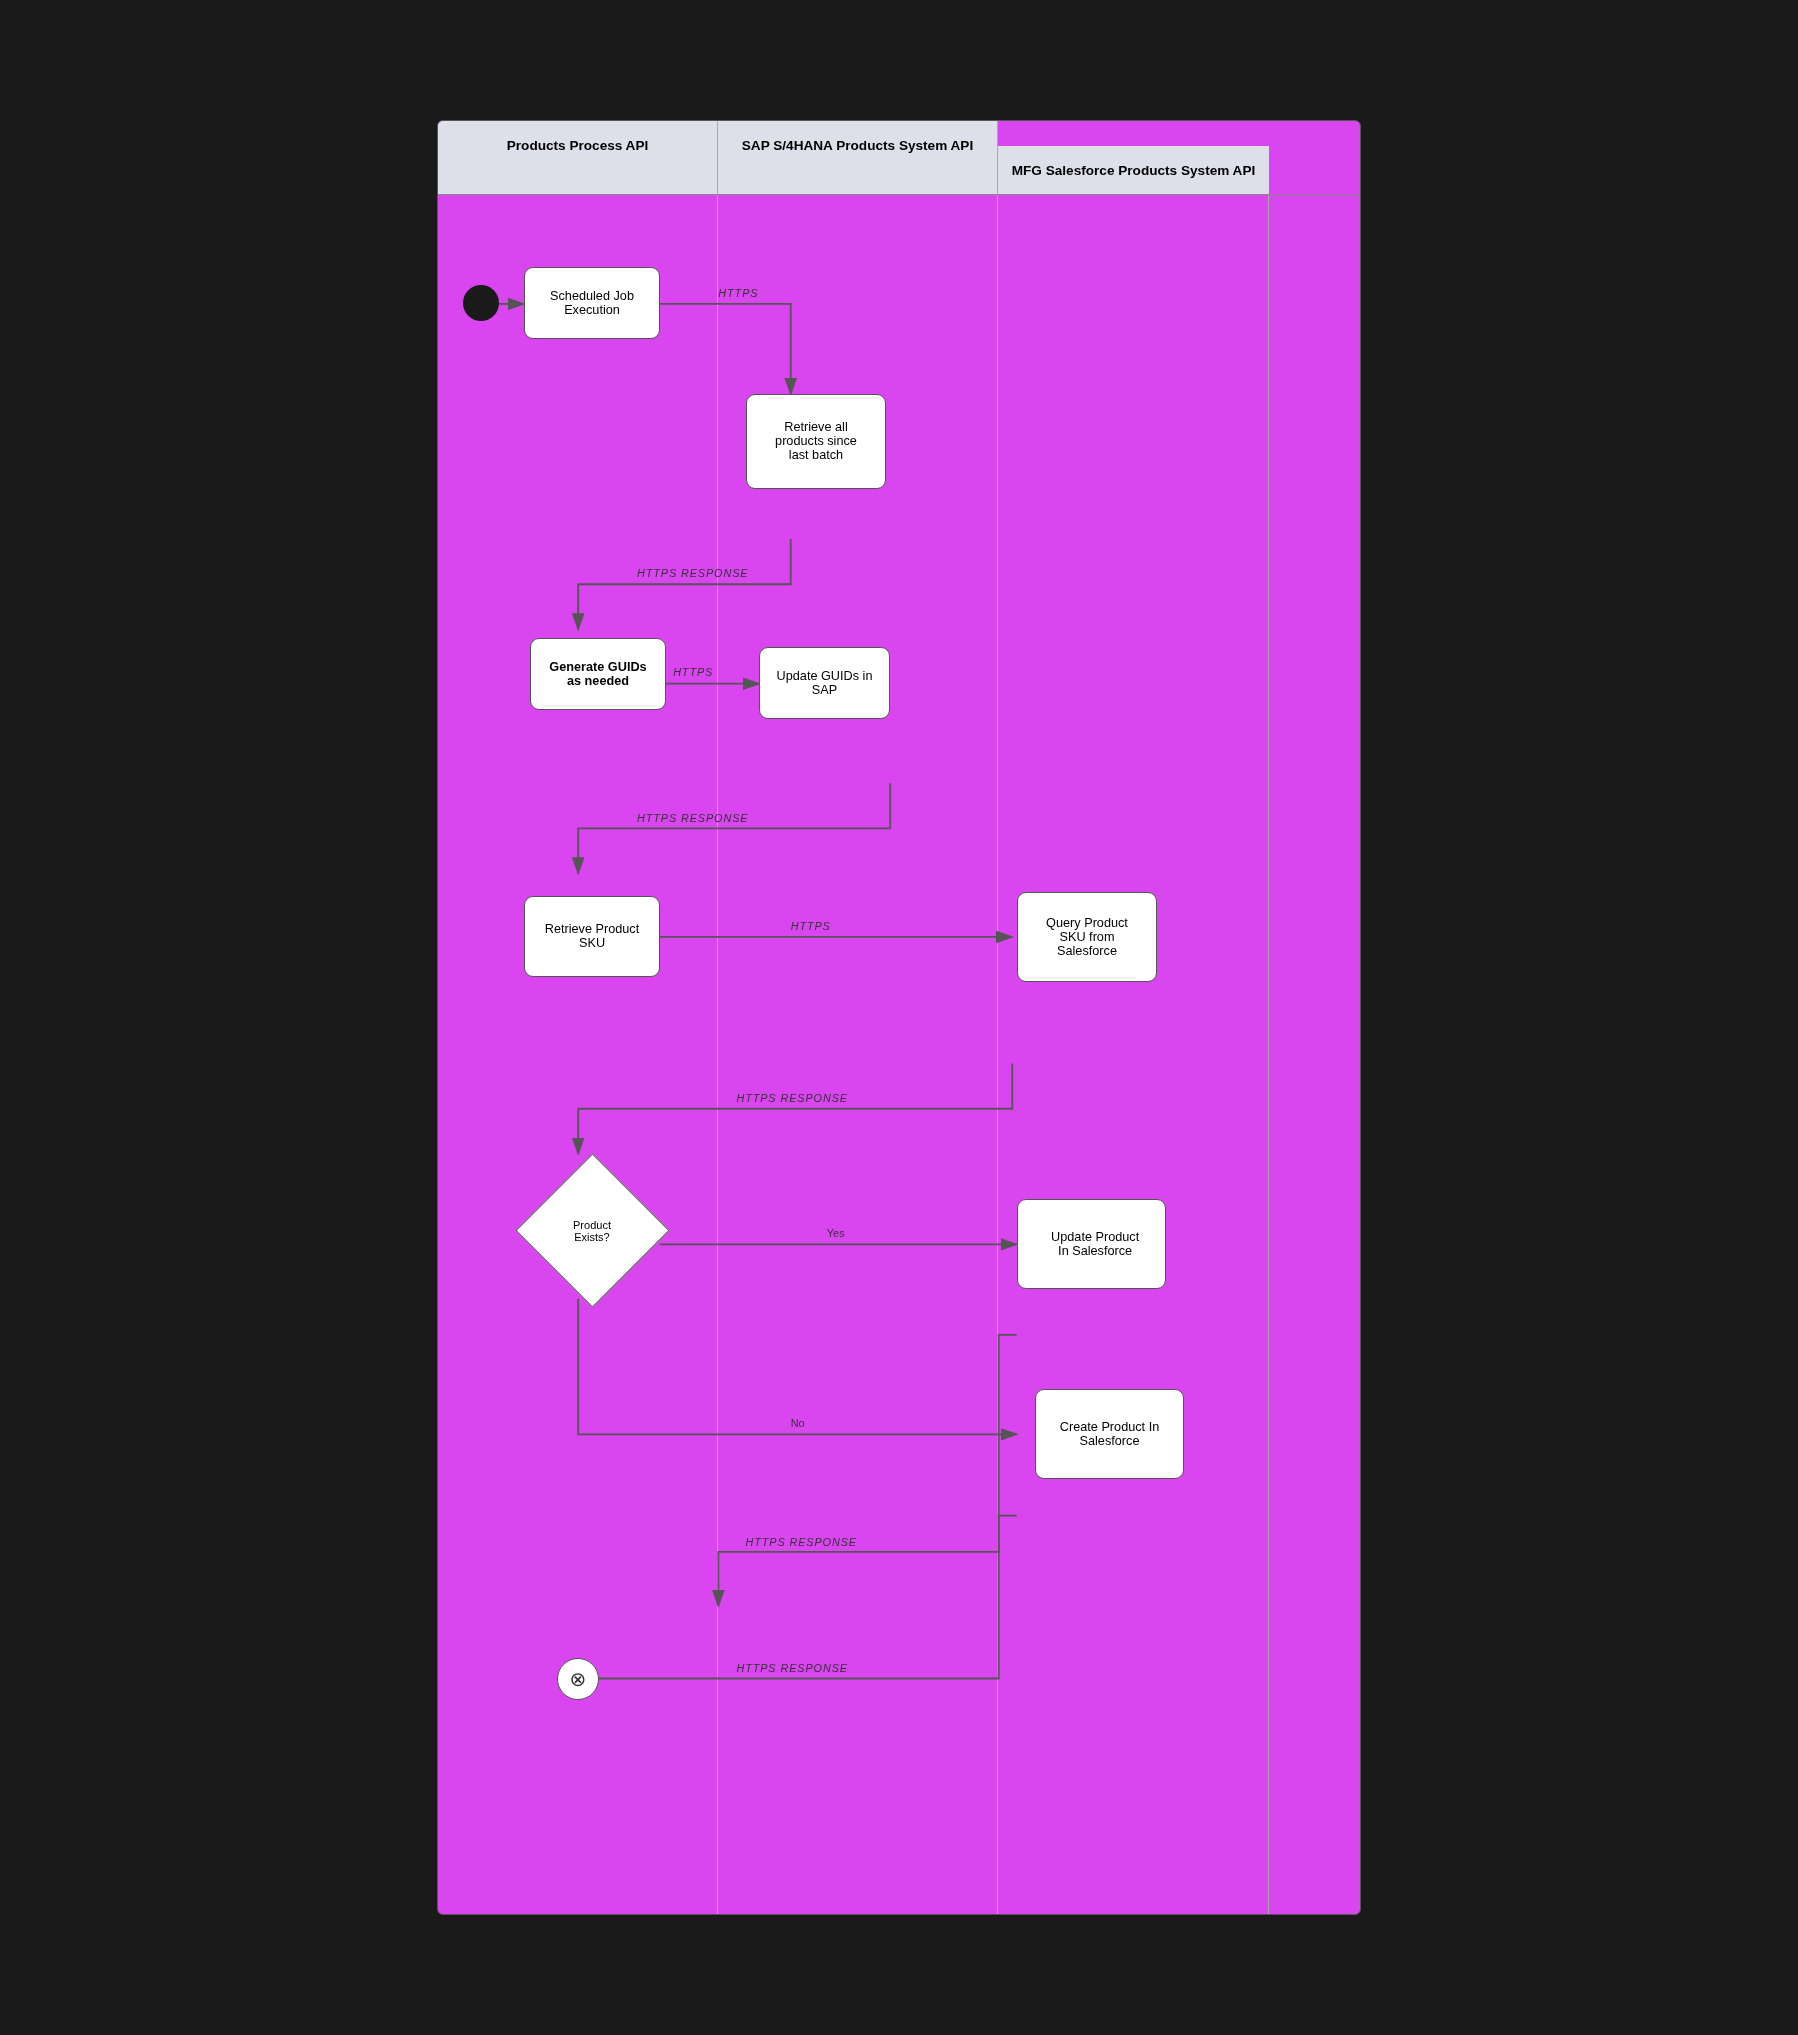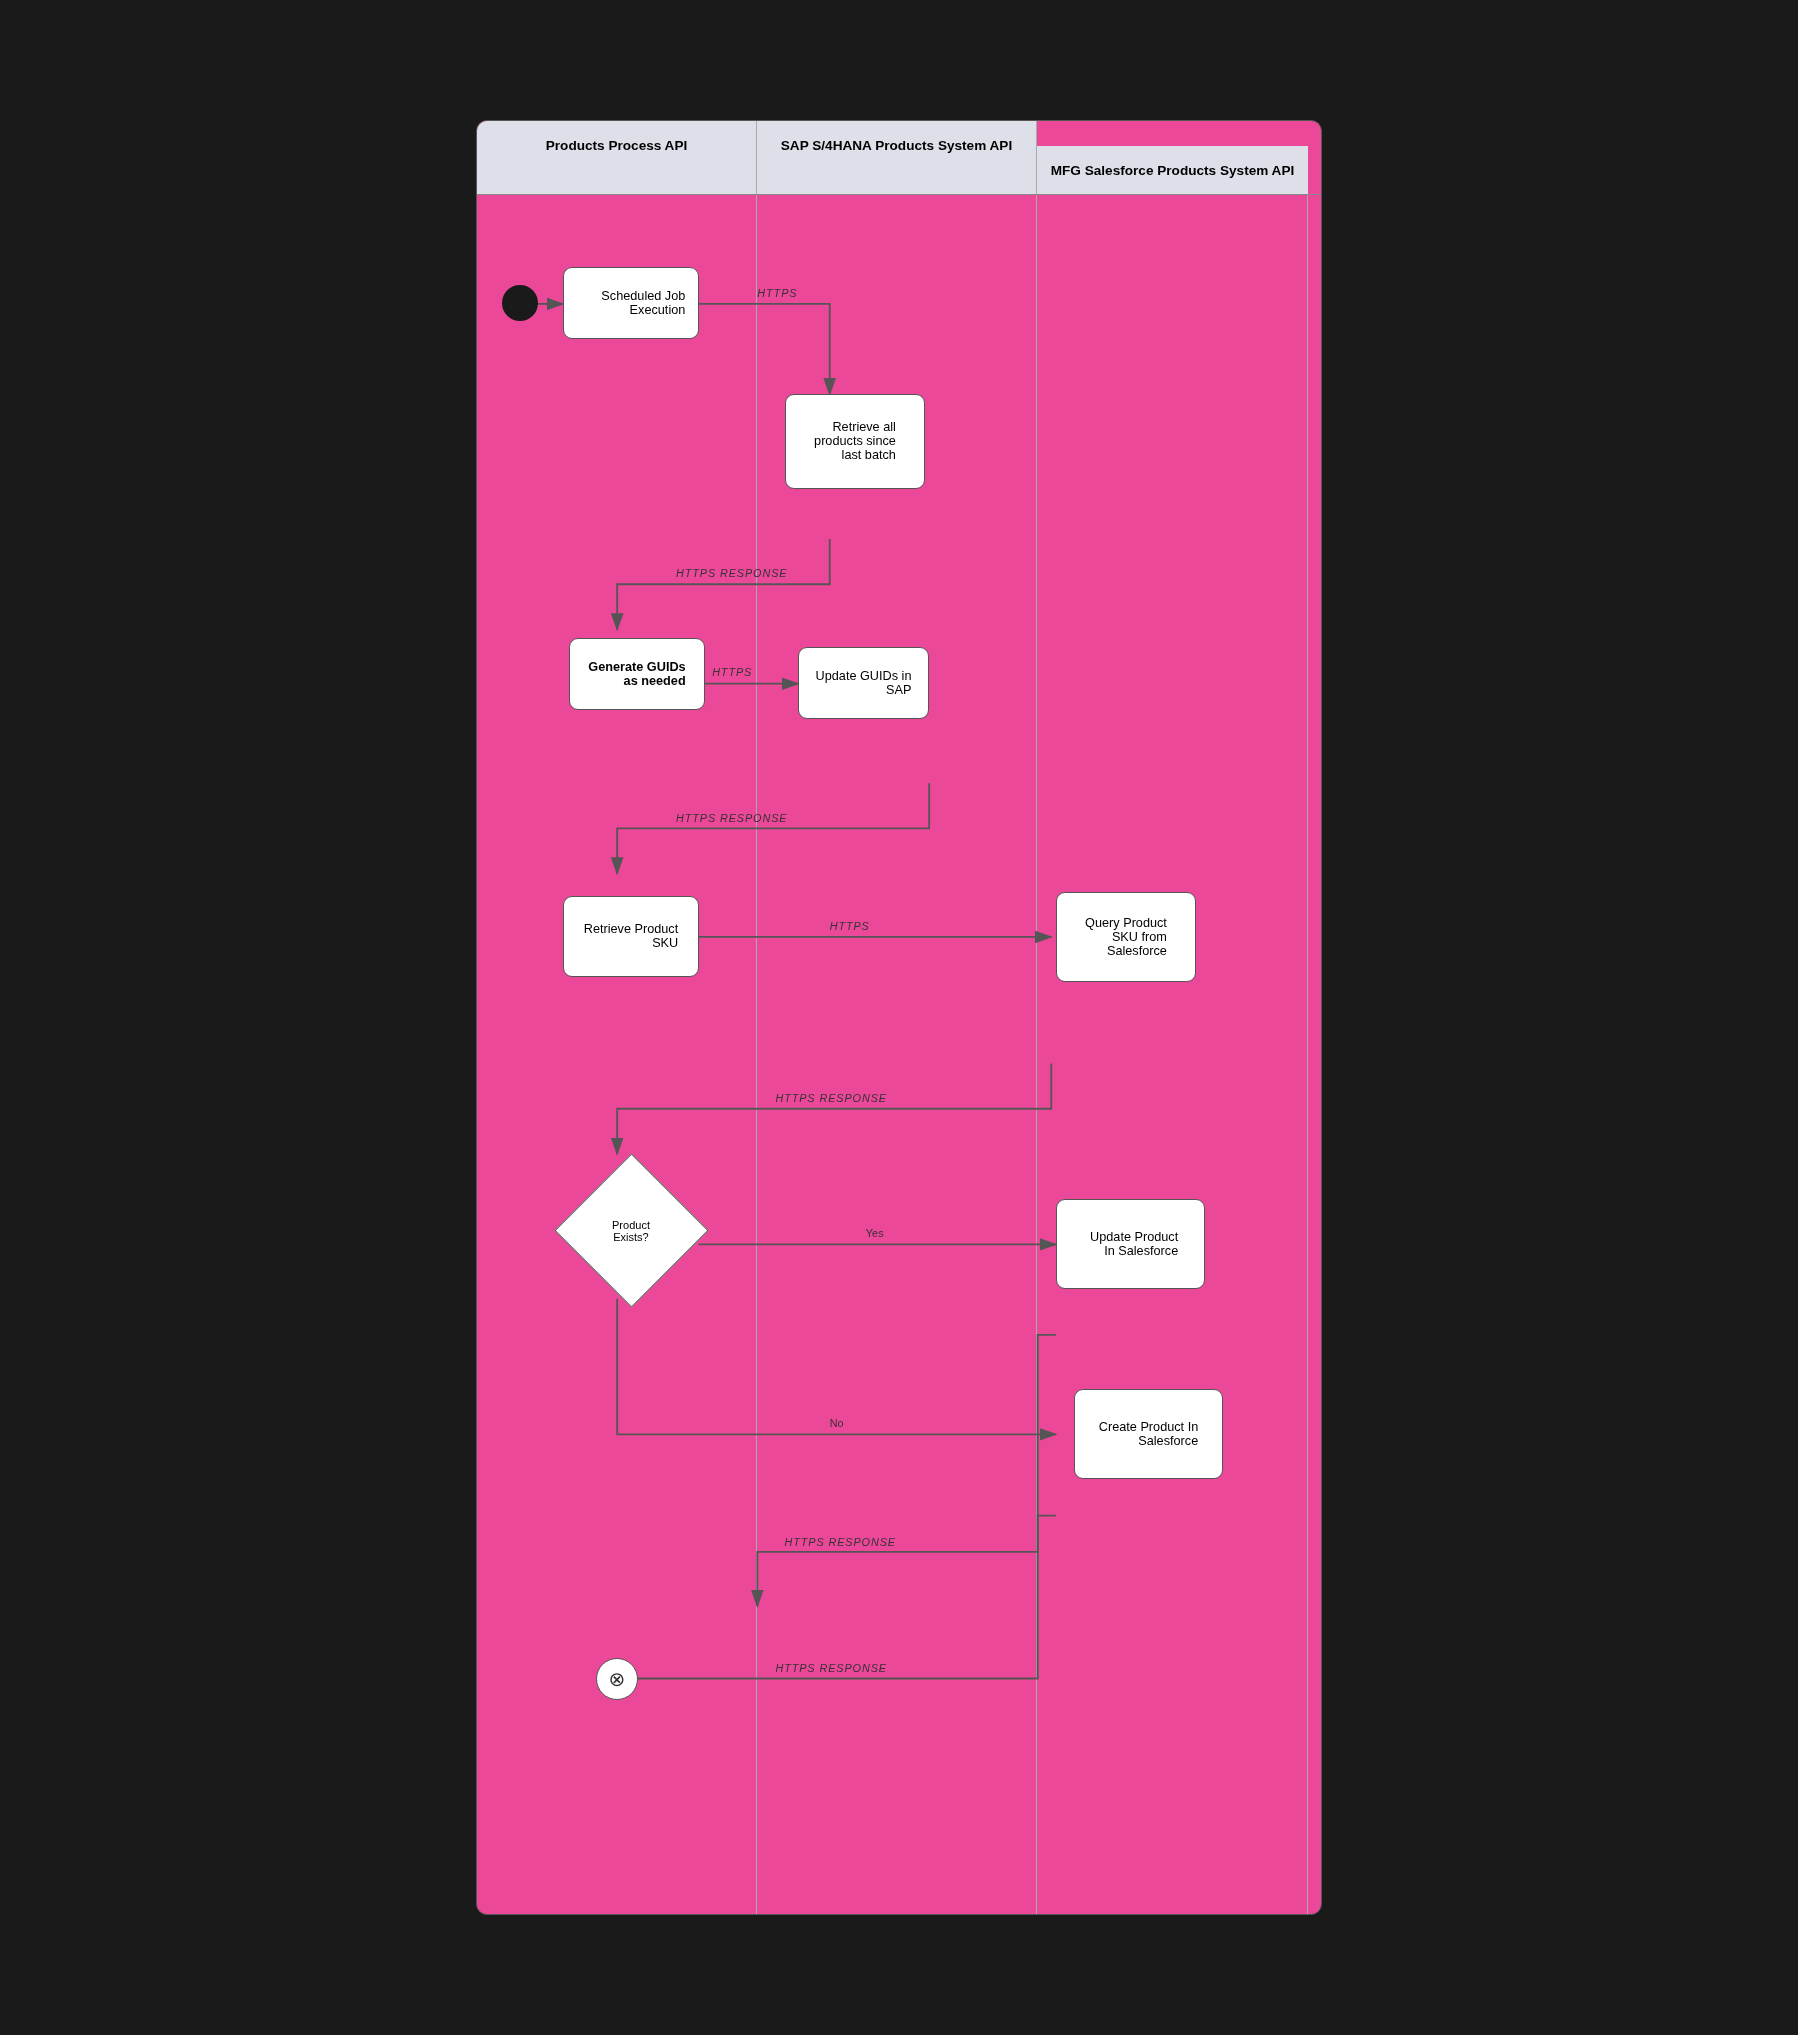--- a/index.html
+++ b/index.html
@@ -5,24 +5,24 @@
     * { box-sizing: border-box; margin: 0; padding: 0; }
     body {
       background: #1a1a1a;
       display: flex;
       justify-content: center;
       align-items: center;
       min-height: 100vh;
       font-family: Arial, sans-serif;
     }
     .diagram-container {
-      background: #ec4899;
-      border: 1.8px solid #555;
-      border-radius: 11px;
-      width: 846px;
+      background: #d946ef;
+      border: 1.8px solid #555;
+      border-radius: 6px;
+      width: 924px;
       overflow: hidden;
     }
     .header-row {
       display: grid;
       grid-template-columns: 280px 280px 271px;
       border-bottom: 1.8px solid #888;
     }
     .header-cell {
       padding: 16.3px 9px;
       font-weight: bold;
@@ -62,21 +62,20 @@
       justify-content: center;
       text-align: center;
       font-size: 12.7px;
       font-weight: 500;
     }
     .node-rect {
       background: white;
       border: 1.8px solid #555;
       border-radius: 9px;
       padding: 9px 12.7px;
-      text-align: right;
     }
     .node-diamond {
       background: white;
       border: 1.8px solid #555;
       width: 109px;
       height: 109px;
       transform: rotate(45deg);
     }
     .node-diamond-text {
       position: absolute;

